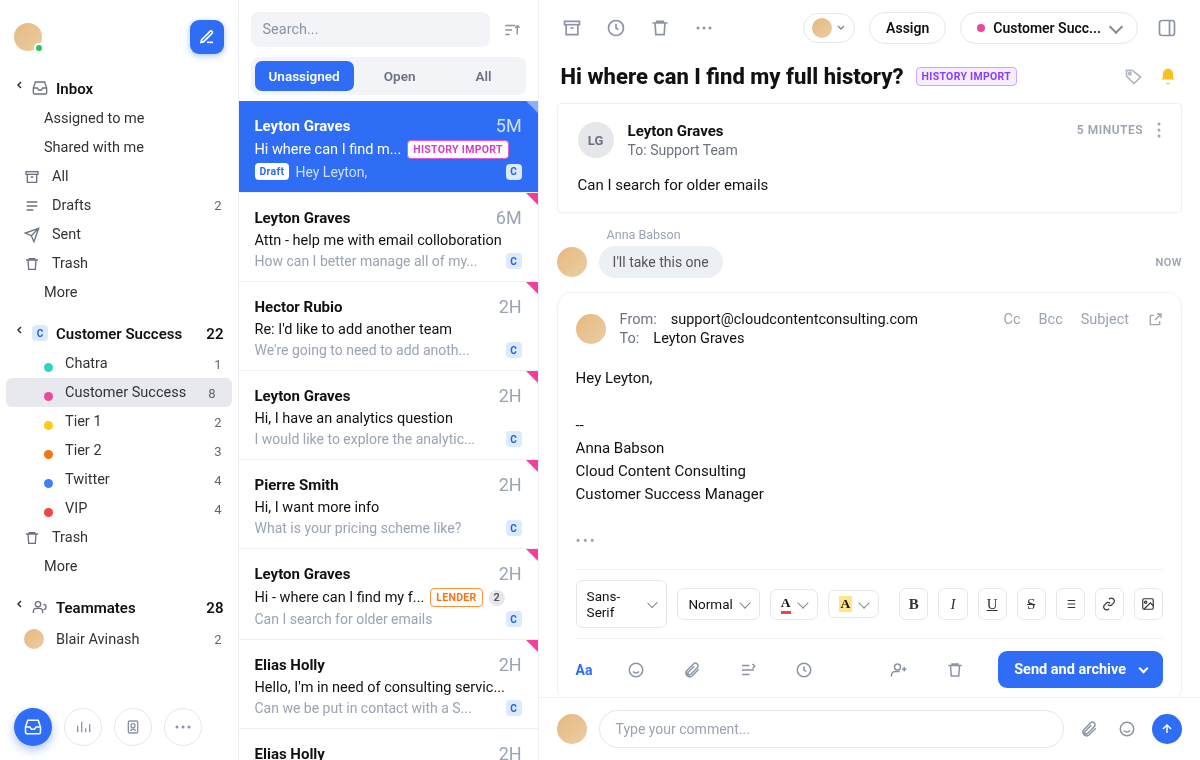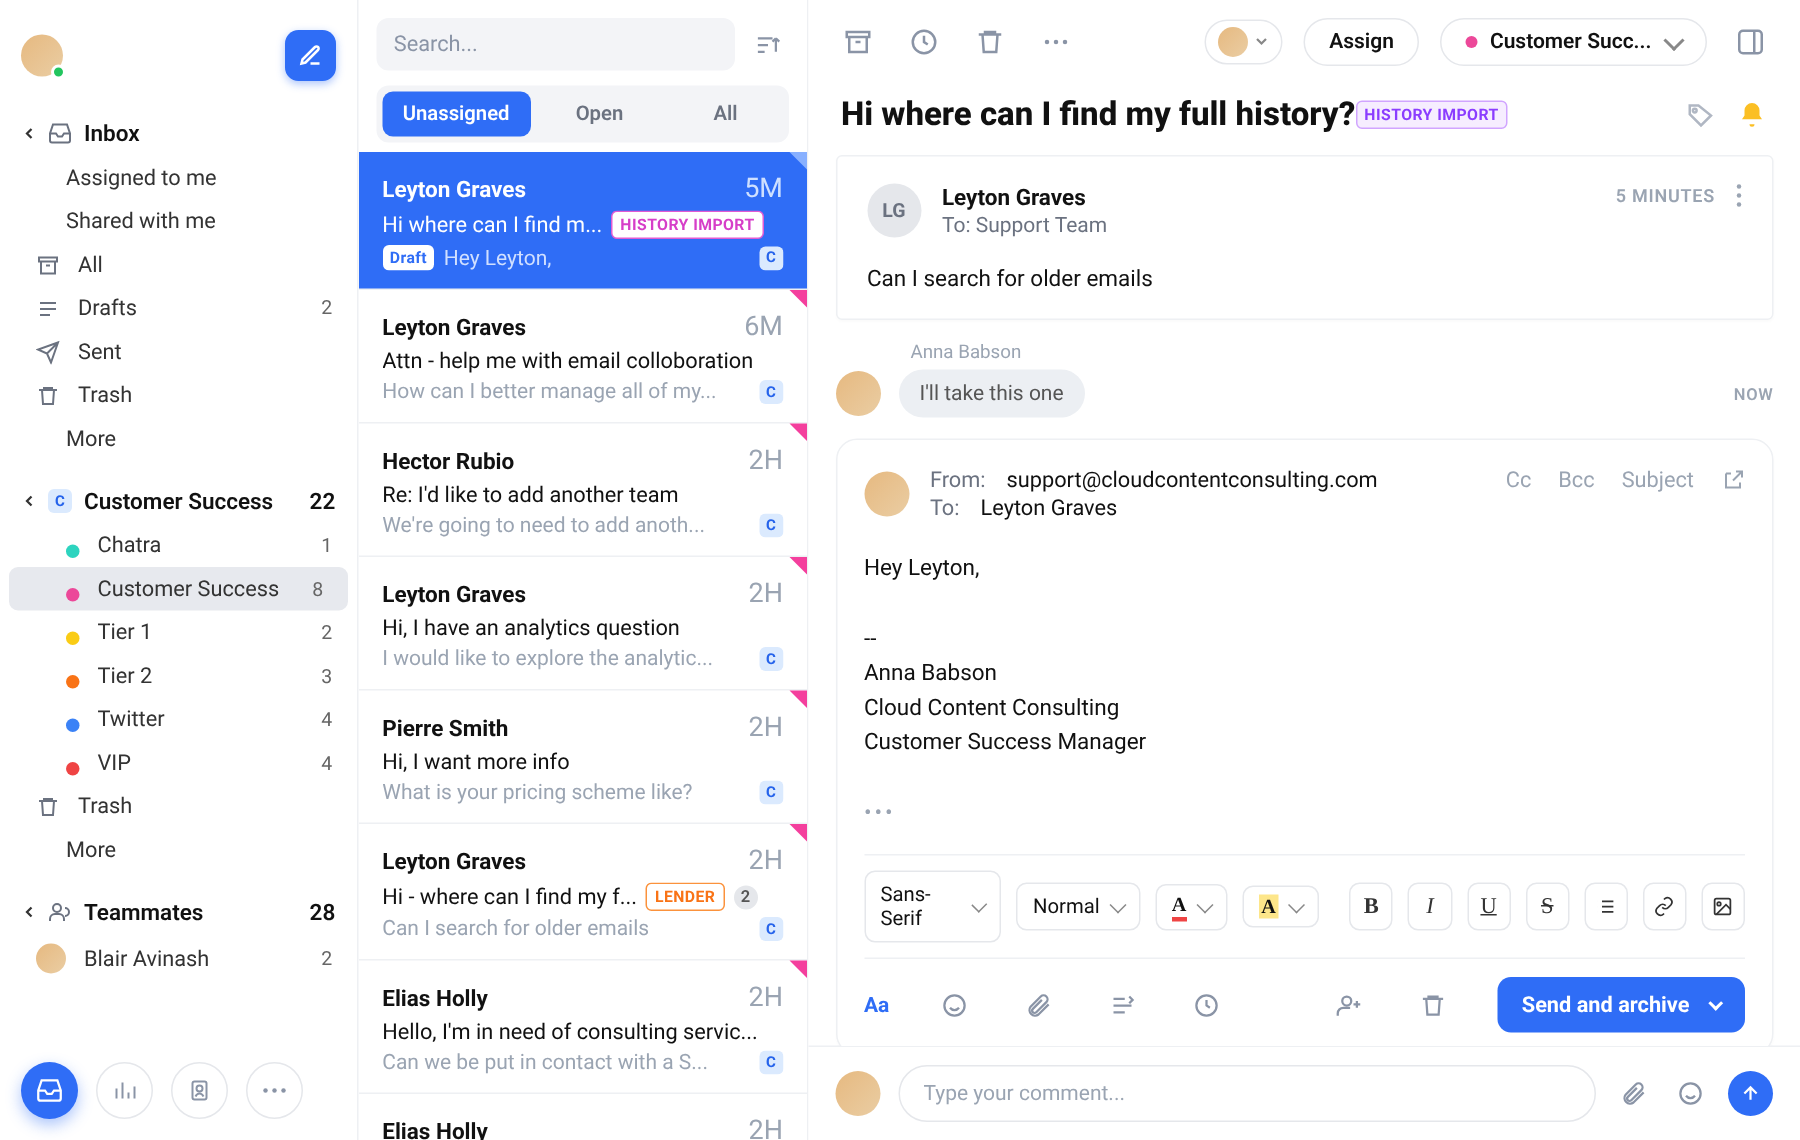--- a/index.html
+++ b/index.html
@@ -5,21 +5,21 @@
 * { box-sizing: border-box; margin: 0; padding: 0; }
 body { font-family: -apple-system, BlinkMacSystemFont, "Segoe UI", Roboto, sans-serif; font-size: 14px; color: #111; background: #fff; width: 1200px; height: 760px; overflow: hidden; display: flex; }
 
 .sidebar { width: 240px; border-right: 1px solid #eef0f3; display: flex; flex-direction: column; padding-top: 12px; position: relative;}
 .sb-top { display: flex; align-items: center; justify-content: space-between; padding: 8px 14px 16px; }
 .avatar-wrap{position:relative;width:28px;height:28px}
 .avatar { width: 28px; height: 28px; border-radius: 50%; background: linear-gradient(135deg,#e6b980,#eacda3); }
 .presence{position:absolute;right:-2px;bottom:-2px;width:10px;height:10px;border-radius:50%;background:#22c55e;border:2px solid #fff}
 .compose-btn { width: 34px; height: 34px; border-radius: 9px; background: #2f6df6; display: flex; align-items: center; justify-content: center; color: #fff; cursor: pointer; box-shadow: 0 2px 6px rgba(47,109,246,.4); }
 .sb-section { padding: 4px 0 8px; }
-.sb-heading { display: flex; align-items: center; padding: 6px 14px; font-weight: 600; color: #111; cursor: pointer; gap: 8px; font-size: 15px; }
+.sb-heading { display: flex; padding: 6px 14px; font-weight: 600; color: #111; cursor: pointer; gap: 8px; font-size: 15px; }
 .chev { width: 10px; height: 10px; transform: rotate(90deg); display:inline-flex; }
 .sb-item { display: flex; align-items: flex-end; padding: 6px 14px 6px 44px; color: #333; cursor: pointer; position: relative; font-size: 14.5px;}
 .sb-item.icon-row{padding-left:24px; gap:12px; display:flex; align-items:center}
 .sb-item .cnt { margin-left: auto; color: #666; font-size: 13px; padding-right: 2px; }
 .sb-item.sel { background: #e7e9ee; border-radius: 6px; margin: 0 6px; padding-left: 38px; }
 .sb-icon{width:16px;height:16px;flex:0 0 16px;color:#6b7280;display:inline-flex;align-items:center;justify-content:center}
 .dot { width: 9px; height: 9px; border-radius: 50%; margin-right: 12px; flex:0 0 9px; }
 
 .sb-bottom { position: absolute; left: 0; bottom: 0; padding: 14px; display: flex; gap: 12px; align-items: center; }
 .pill-btn{width:38px;height:38px;border-radius:50%;display:flex;align-items:center;justify-content:center;color:#8a94a6;border:1px solid #e5e7eb;background:#fff;cursor:pointer}
@@ -59,21 +59,21 @@
 .main { flex: 1; display: flex; flex-direction: column; background:#fff; }
 .m-top { display: flex; align-items: center; padding: 12px 18px; gap: 14px; }
 .m-icon{width:30px;height:30px;display:flex;align-items:center;justify-content:center;color:#8a94a6;cursor:pointer;border-radius:6px}
 .m-top .spacer{flex:1}
 .pill { border: 1px solid #e5e7eb; border-radius: 999px; padding: 7px 16px; font-weight: 600; cursor: pointer; display:inline-flex;align-items:center;gap:8px; font-size:14px;}
 .pill .dot-p{width:8px;height:8px;border-radius:50%;background:#ec4899}
 .pill.arrow::after{content:'';width:8px;height:8px;border-right:2px solid #888;border-bottom:2px solid #888;transform:rotate(45deg);margin-top:-3px;margin-left:2px}
 .avatar-pill{border:1px solid #e5e7eb;border-radius:999px;padding:4px 8px;display:flex;align-items:center;gap:4px;cursor:pointer}
 .avatar-sm{width:20px;height:20px;border-radius:50%;background:linear-gradient(135deg,#e6b980,#eacda3)}
 
-.m-head { display: flex; align-items: center; padding: 8px 22px 14px; }
+.m-head { display: flex; align-items: center; padding: 8px 22px 14px; gap: 12px; }
 .m-title { font-size: 22px; font-weight: 800; color:#111; }
 .m-head .right{margin-left:auto;display:flex;gap:14px;align-items:center;color:#b0b7c3}
 .bell{color:#fbbf24}
 
 .m-body{flex:1;overflow-y:auto;padding:0 18px 8px}
 .card{border:1px solid #eef0f3;border-radius:4px;background:#fff;padding:18px 20px;margin-bottom:14px;box-shadow:0 1px 2px rgba(0,0,0,.02)}
 .msg-head{display:flex;align-items:flex-start;gap:14px}
 .lg-avatar{width:36px;height:36px;border-radius:50%;background:#e5e7eb;display:flex;align-items:center;justify-content:center;font-weight:700;color:#6b7280;font-size:13px}
 .msg-meta .from{font-weight:700;font-size:15px}
 .msg-meta .to{color:#6b7280;font-size:14px;margin-top:2px}

